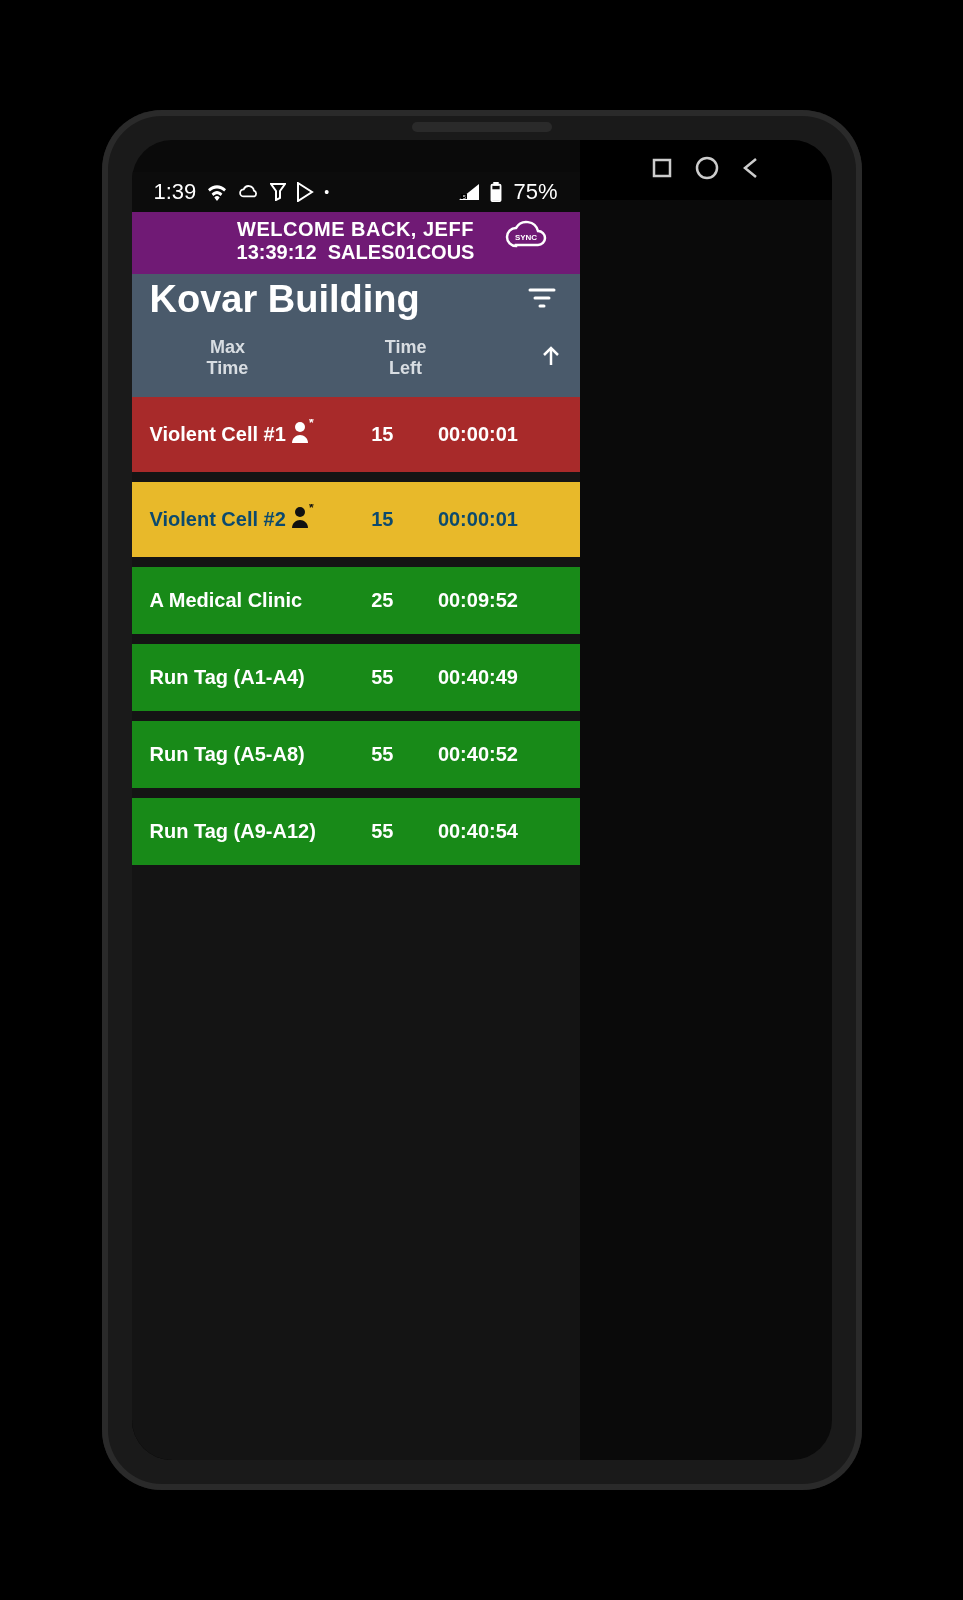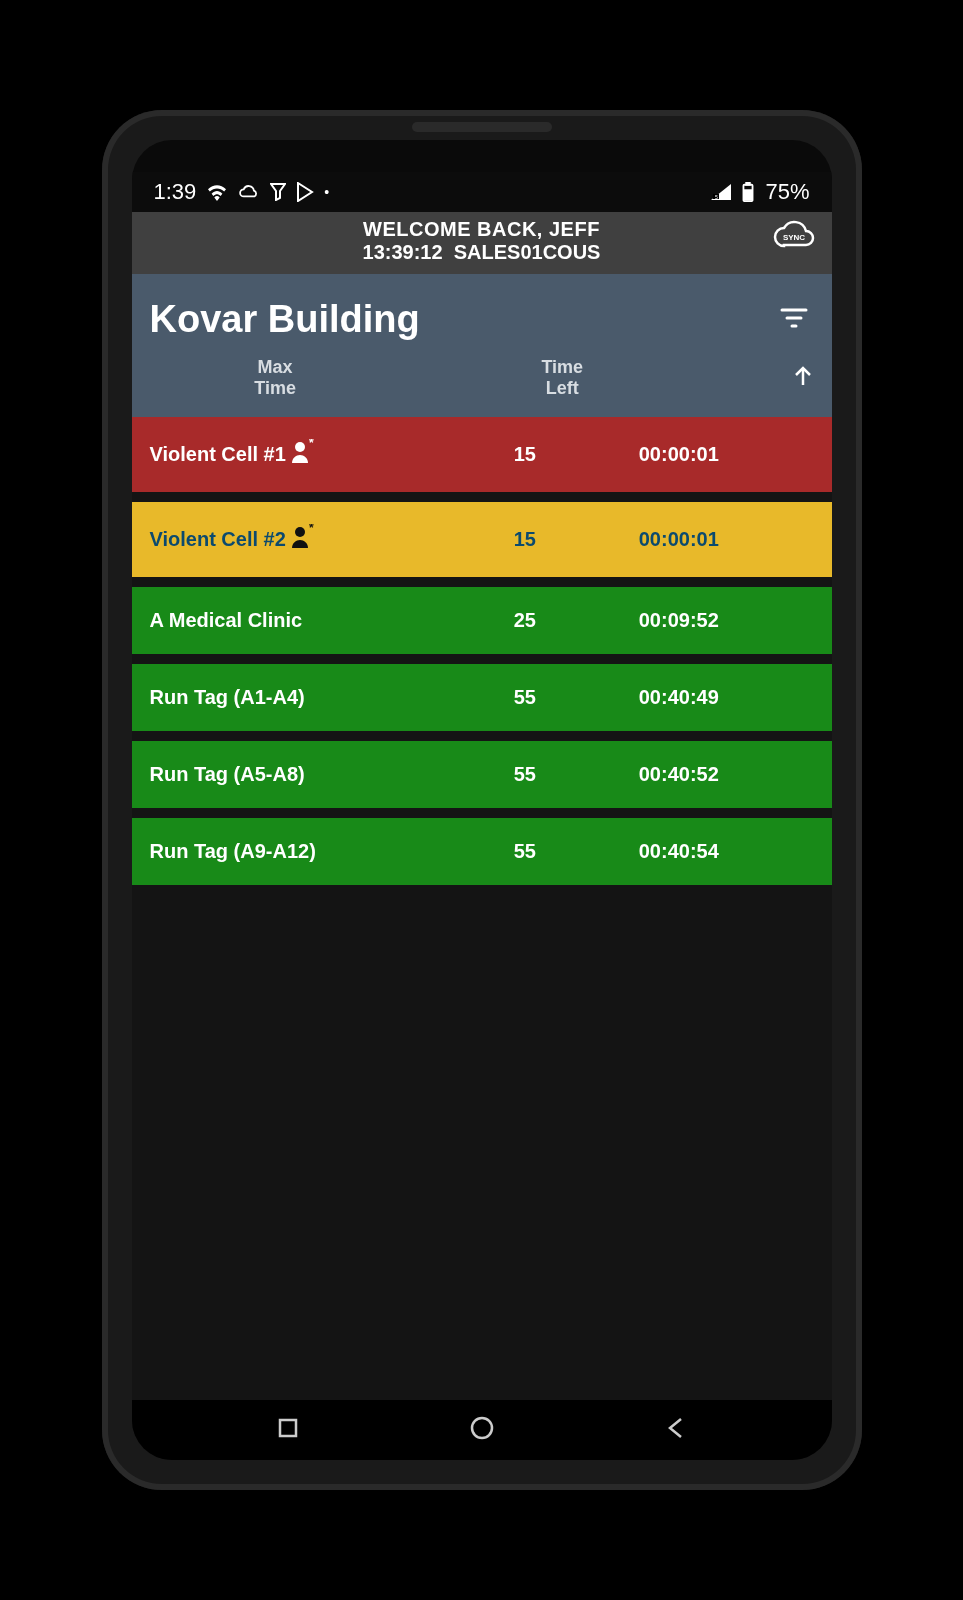--- a/index.html
+++ b/index.html
@@ -22,21 +22,21 @@
     position: relative;
   }
   .device-inner {
     width: 100%;
     height: 100%;
     background: #0a0a0a;
     border-radius: 40px;
     overflow: hidden;
     position: relative;
     display: flex;
-    flex-direction: column;
+    flex-direction: row;
   }
   .speaker {
     position: absolute;
     top: 12px;
     left: 50%;
     transform: translateX(-50%);
     width: 140px;
     height: 10px;
     background: #2a2a2a;
     border-radius: 6px;
@@ -58,48 +58,48 @@
     padding: 0 22px;
     color: #fff;
     font-size: 22px;
     font-weight: 500;
   }
   .status-left, .status-right { display: flex; align-items: center; gap: 10px; }
   .status-right { gap: 10px; }
   .ico { display: inline-flex; align-items: center; }
   
   .app-header {
-    background: #404040;
+    background: #701a75;
     color: #fff;
     text-align: center;
     padding: 6px 10px 10px;
     position: relative;
   }
   .welcome { font-weight: 700; font-size: 20px; letter-spacing: 0.5px; }
   .subline { font-weight: 700; font-size: 20px; }
   .sync-btn {
     position: absolute;
-    right: 16px;
+    right: 32px;
     top: 6px;
     width: 44px;
     height: 34px;
     cursor: pointer;
   }
   
   .title-bar {
     background: #4a5a6b;
     color: #fff;
     display: flex;
     flex-direction: column;
   }
   .title-row {
     display: flex;
     align-items: center;
     justify-content: space-between;
-    padding: 24px 18px 6px;
+    padding: 4px 18px 6px;
   }
   .title-text { font-size: 38px; font-weight: 800; }
   .filter-btn { cursor: pointer; padding: 6px; }
   .header-row {
     display: flex;
     align-items: center;
     padding: 10px 18px 18px;
     color: #d8dde2;
     font-weight: 700;
     font-size: 18px;

